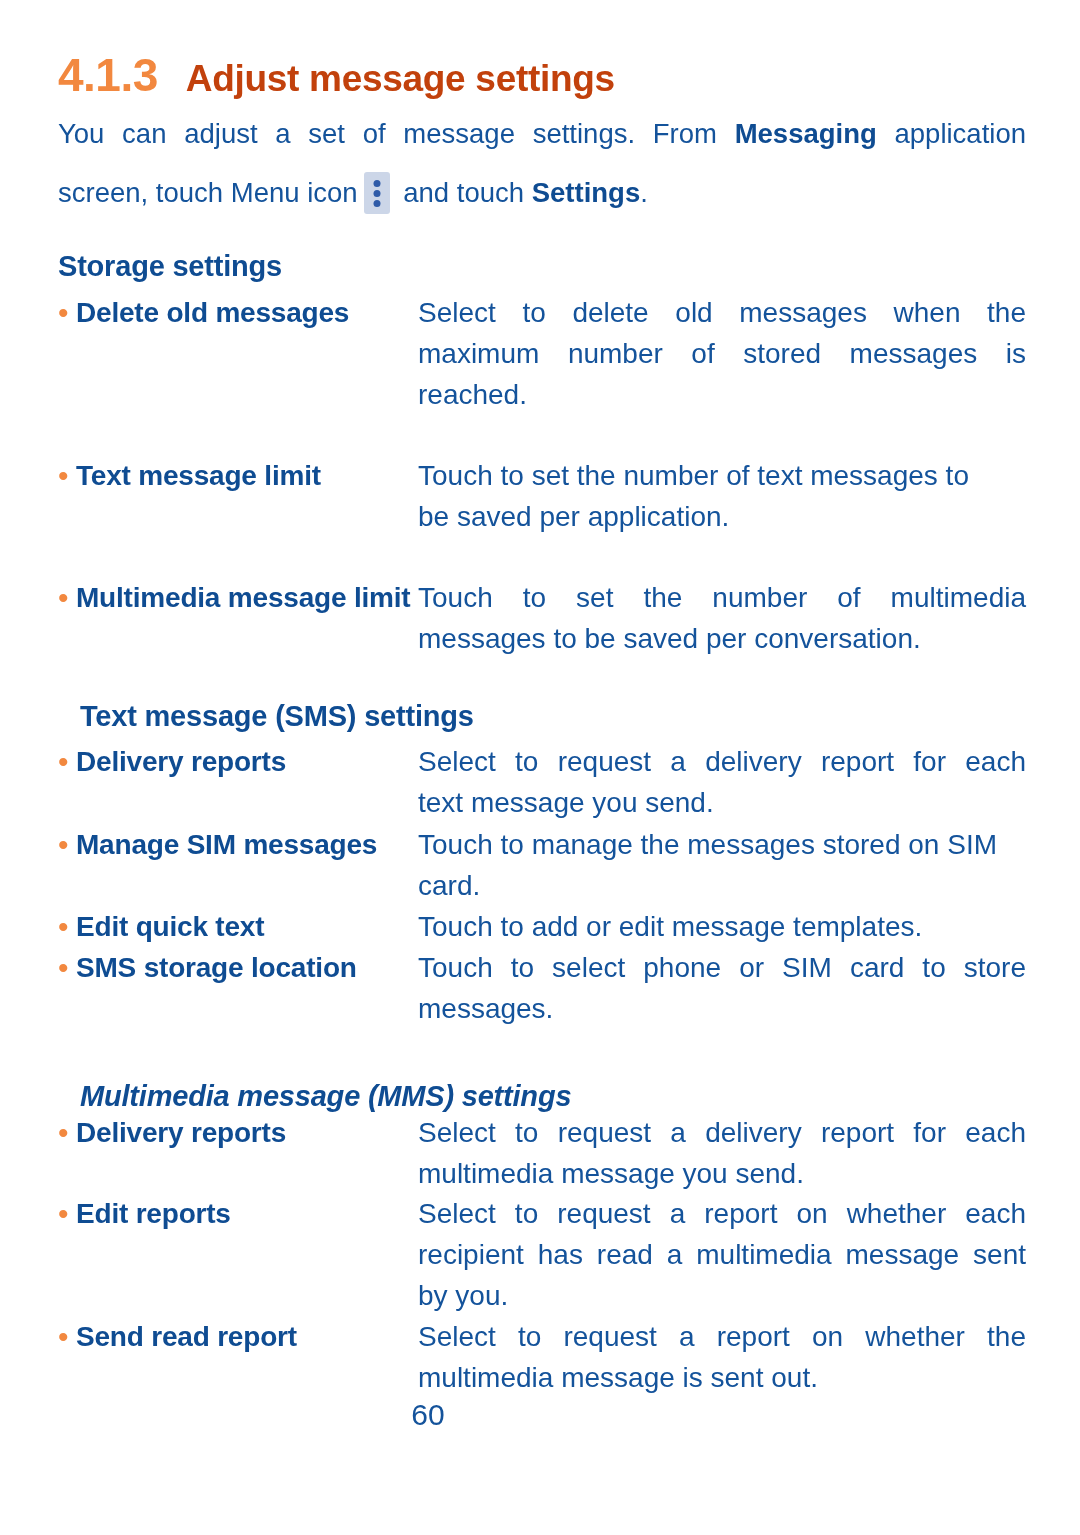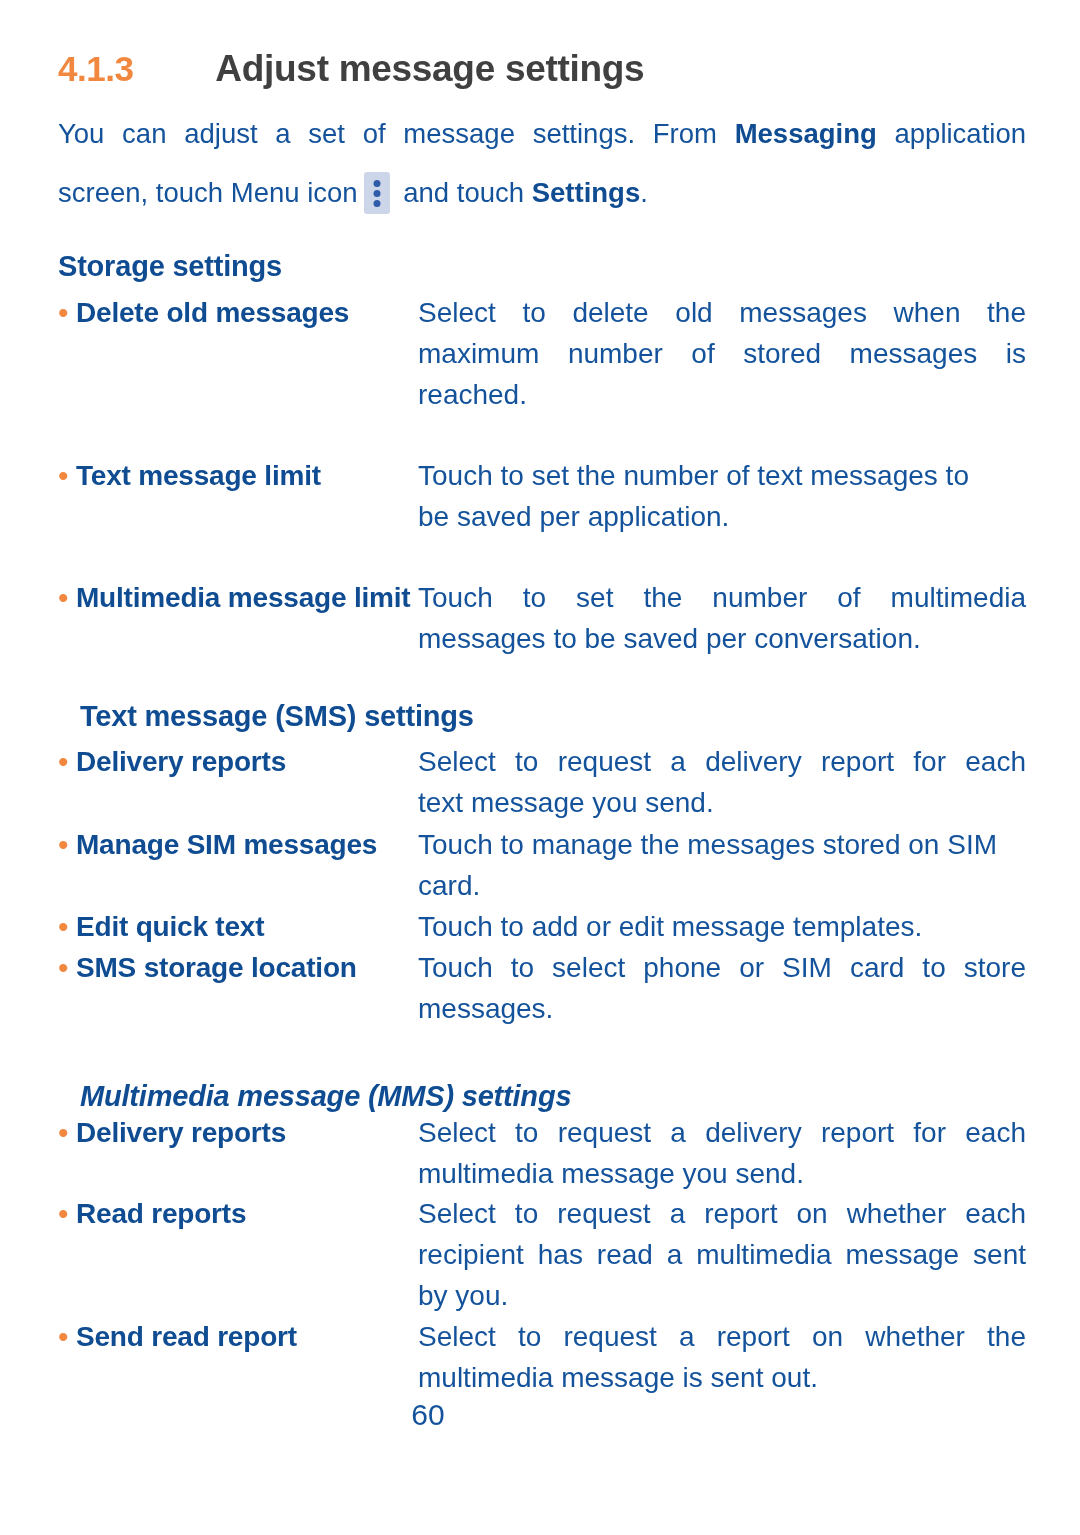--- a/index.html
+++ b/index.html
@@ -31,29 +31,29 @@
     position: absolute;
     left: 58px;
     top: 48px;
     width: 970px;
     display: flex;
     align-items: baseline;
     white-space: nowrap;
   }
   .heading-number {
     color: #f2883f;
-    font-size: 35px;
+    font-size: 46px;
     font-weight: bold;
     letter-spacing: -0.5px;
   }
   .heading-title {
-    color: #404040;
+    color: #c2410c;
     font-size: 37px;
     font-weight: bold;
-    margin-left: 82px;
+    margin-left: 28px;
     letter-spacing: -0.3px;
   }
 
   
   .intro {
     position: absolute;
     left: 58px;
     top: 104px;
     width: 968px;
     font-size: 27.5px;
@@ -261,21 +261,21 @@
     </div>
     <div class="desc">
       <span class="dline j">Select to request a delivery report for each</span>
       <span class="dline l">multimedia message you send.</span>
     </div>
   </div>
 
   <div class="row" style="top:1193px;">
     <span class="bullet">•</span>
     <div class="term">
-      <span class="dline">Read reports</span>
+      <span class="dline">Edit reports</span>
     </div>
     <div class="desc">
       <span class="dline j">Select to request a report on whether each</span>
       <span class="dline j">recipient has read a multimedia message sent</span>
       <span class="dline l">by you.</span>
     </div>
   </div>
 
   <div class="row" style="top:1316px;">
     <span class="bullet">•</span>

